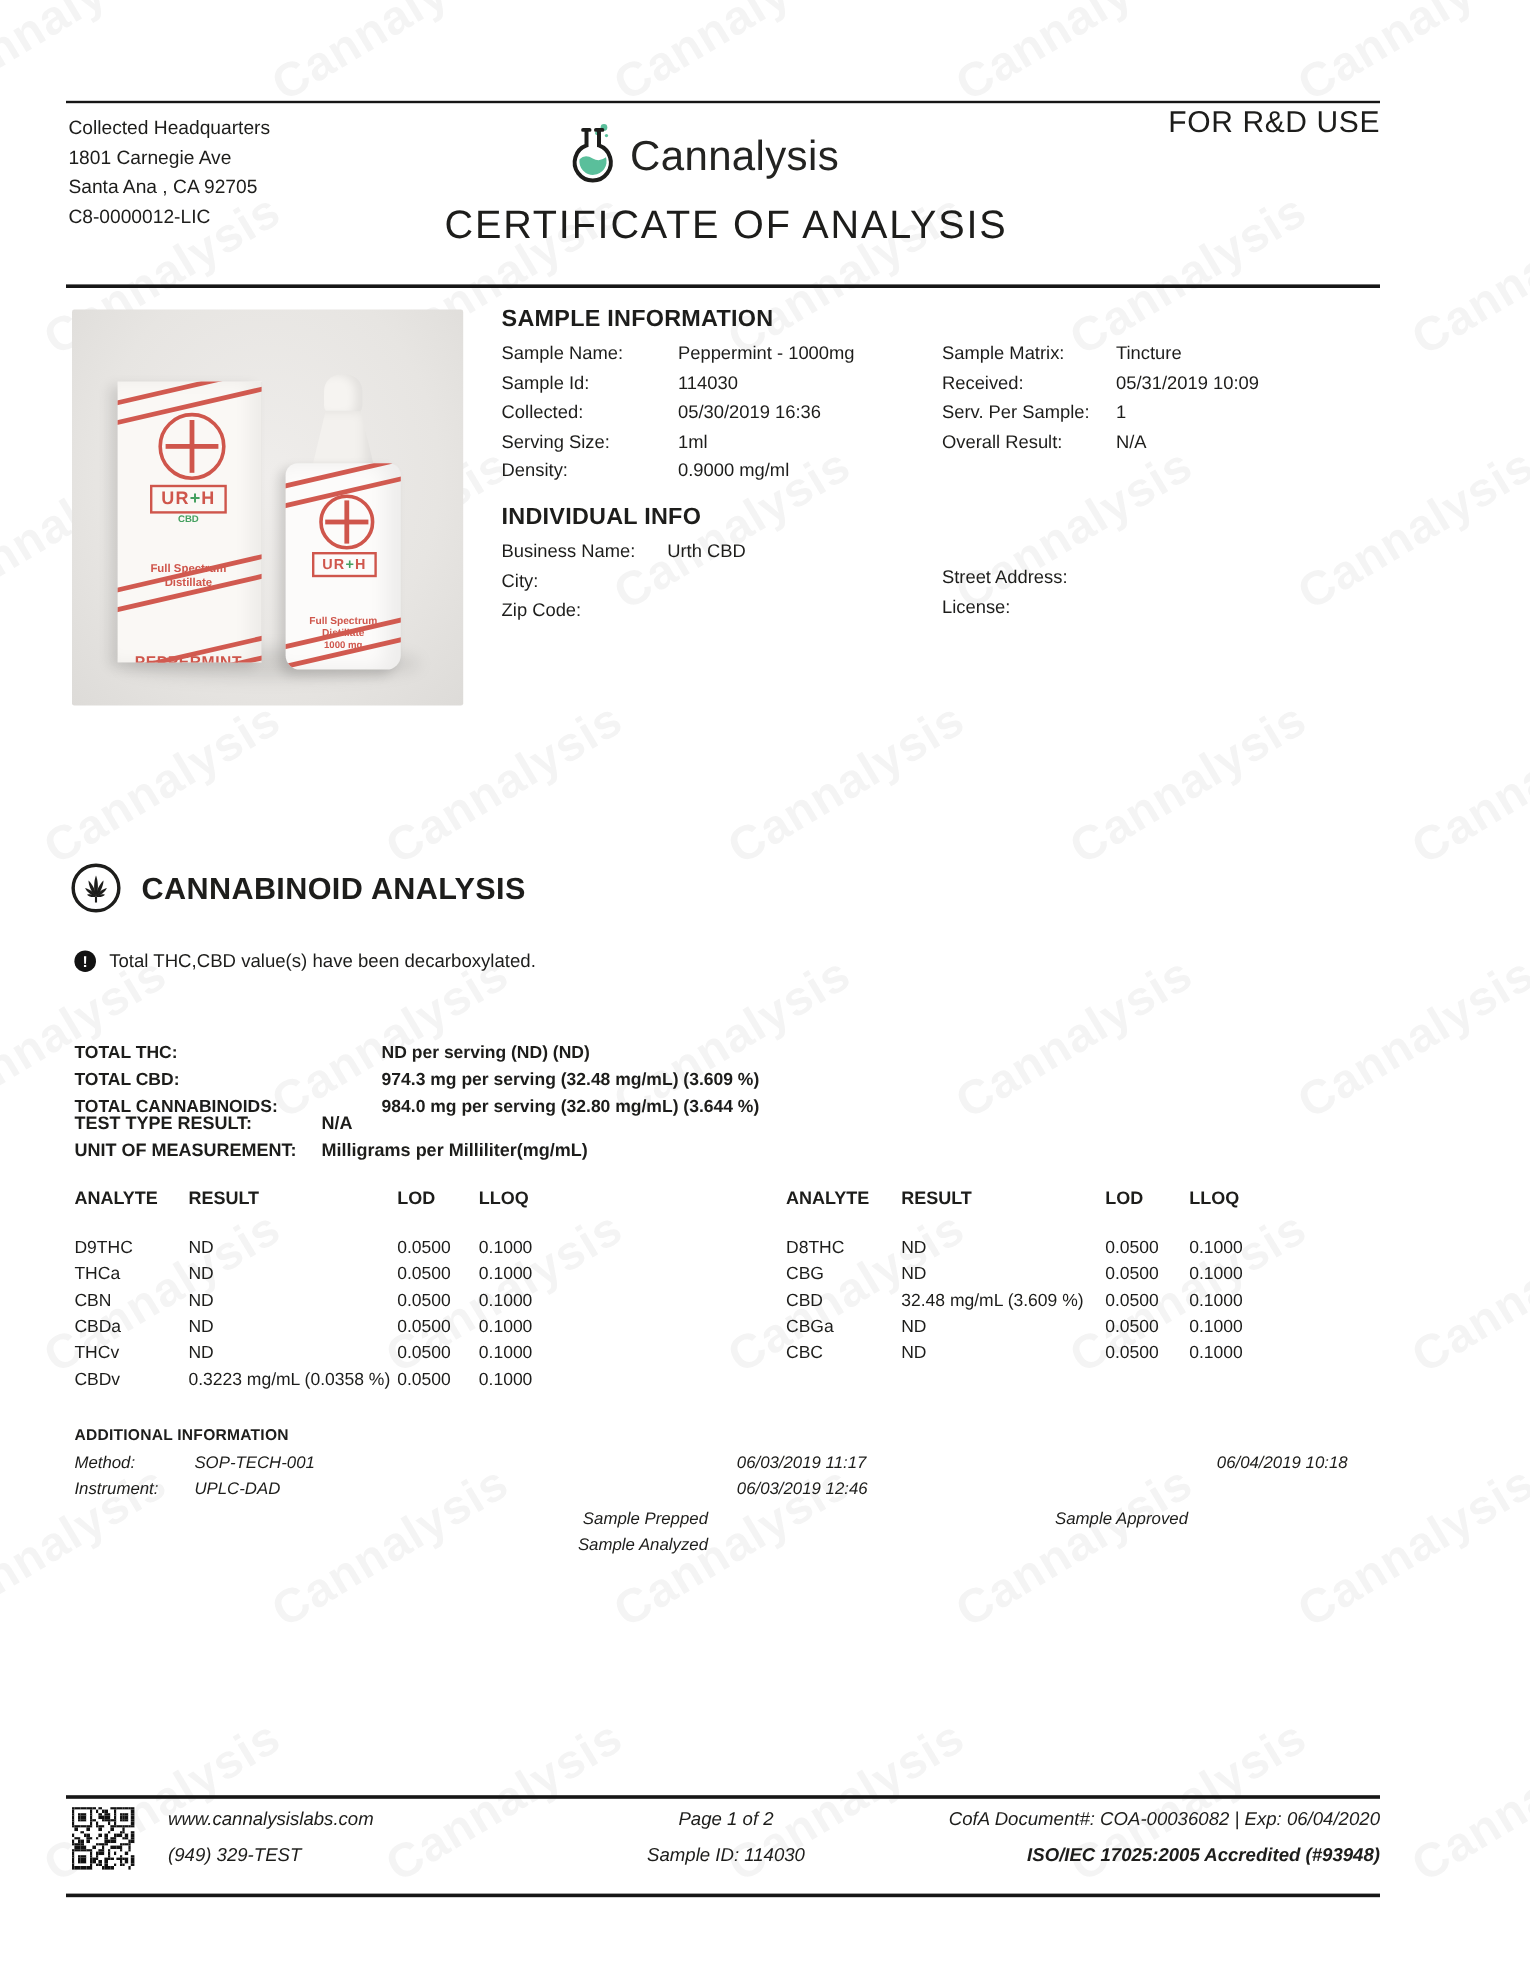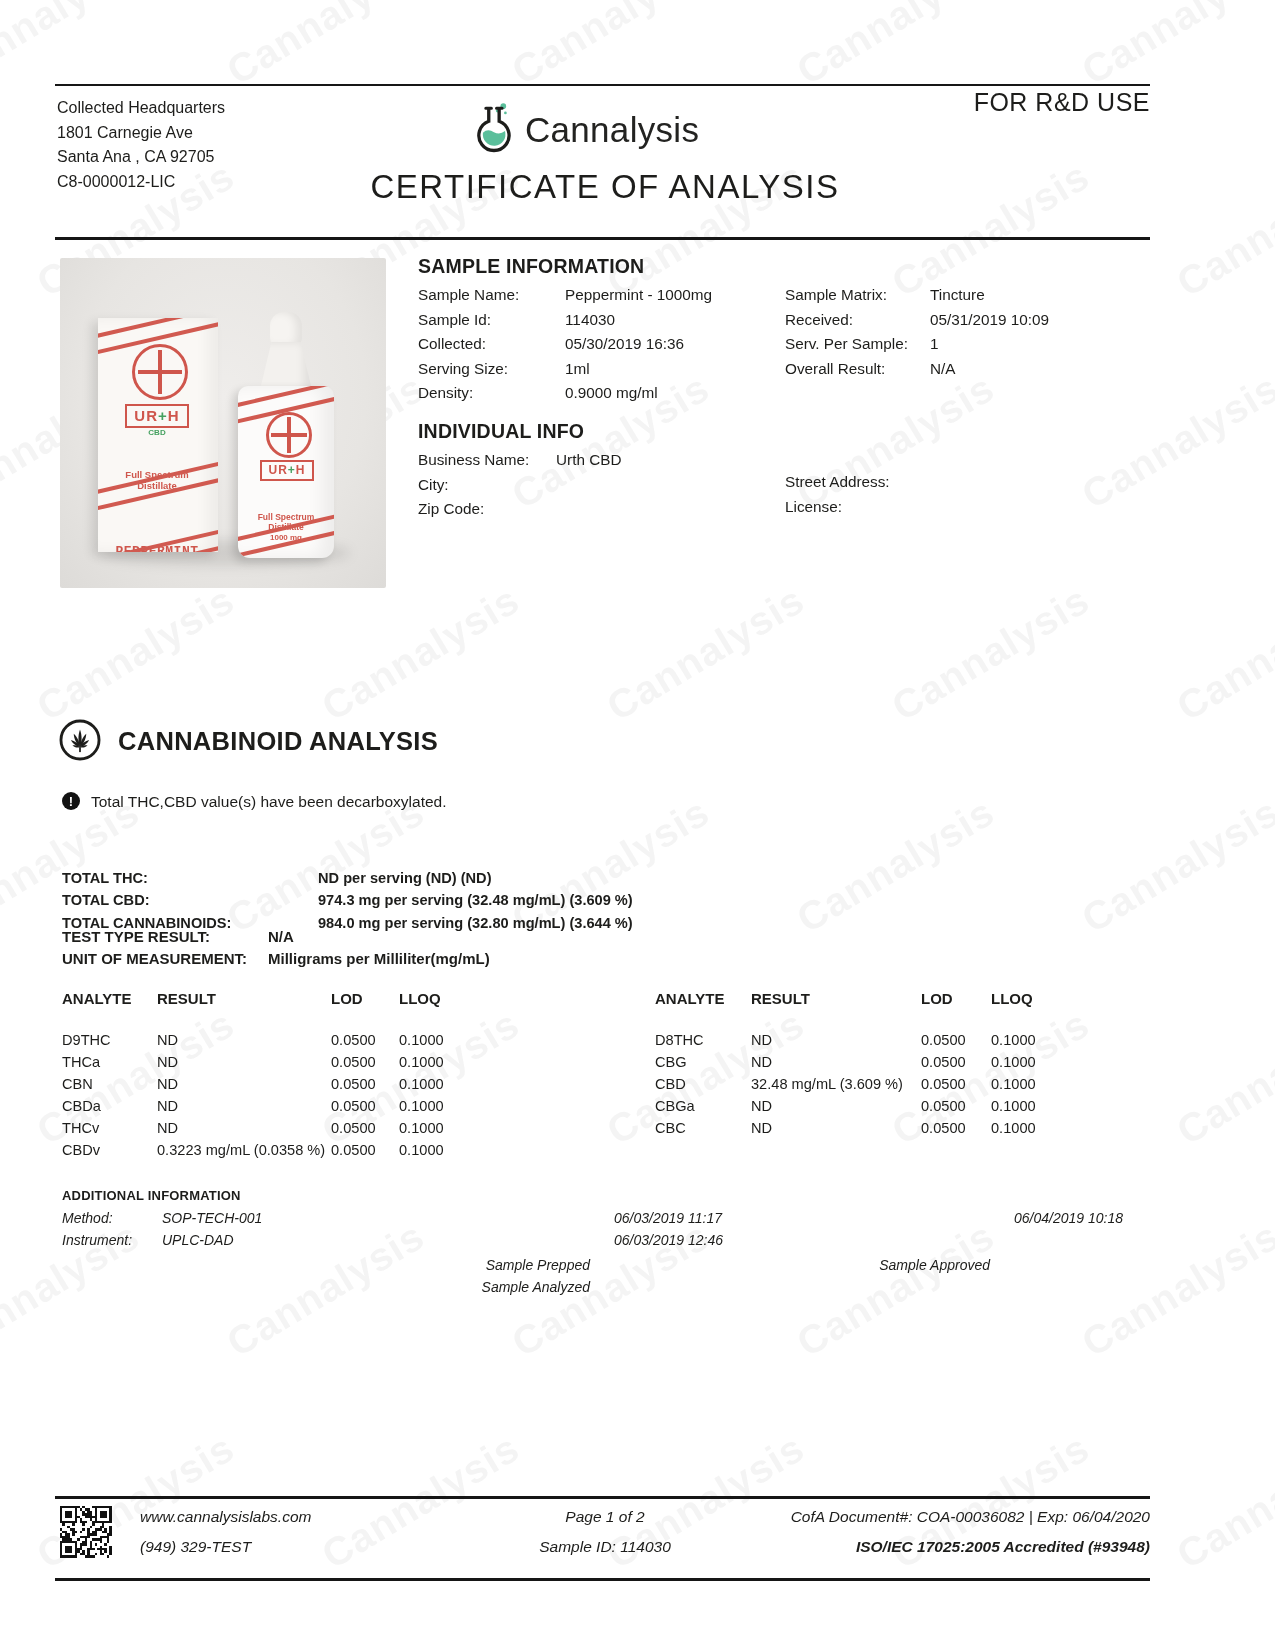--- a/index.html
+++ b/index.html
@@ -155,21 +155,21 @@
       <div class="pbox">
         <div class="stripe2" style="top:2px;"></div>
         <div class="ringlogo" style="position:absolute;left:34px;top:26px;width:50px;height:50px;"></div>
         <div class="brandbox" style="position:absolute;left:27px;top:86px;width:60px;font-size:15px;line-height:20px;">
           <span style="color:#cf564c">UR</span><span style="color:#44a05f">+</span><span style="color:#cf564c">H</span>
         </div>
         <div class="greentxt" style="position:absolute;left:27px;top:110px;width:64px;font-size:8px;">CBD</div>
         <div class="redtxt" style="position:absolute;left:12px;top:121px;width:94px;font-size:9.5px;">Full Spectrum</div>
         <div class="redtxt" style="position:absolute;left:12px;top:132px;width:94px;font-size:9.5px;">Distillate</div>
         <div class="stripe2" style="top:158px;"></div>
-        <div class="redtxt" style="position:absolute;left:4px;top:196px;width:110px;font-size:13px;letter-spacing:0.5px;font-family:Liberation Mono, monospace;">PEPPERMINT</div>
+        <div class="redtxt" style="position:absolute;left:4px;top:196px;width:110px;font-size:13px;letter-spacing:0.5px;">PEPPERMINT</div>
         <div class="stripe2" style="top:226px;"></div>
       </div>
 
       <div class="dropper-bulb"></div>
       <div class="dropper-collar"></div>
       <div class="bottle-body">
         <div class="stripe2" style="top:6px;"></div>
         <div class="ringlogo" style="position:absolute;left:28px;top:26px;width:40px;height:40px;"></div>
         <div class="brandbox" style="position:absolute;left:22px;top:74px;width:50px;font-size:12px;line-height:17px;">
           <span style="color:#cf564c">UR</span><span style="color:#44a05f">+</span><span style="color:#cf564c">H</span>

